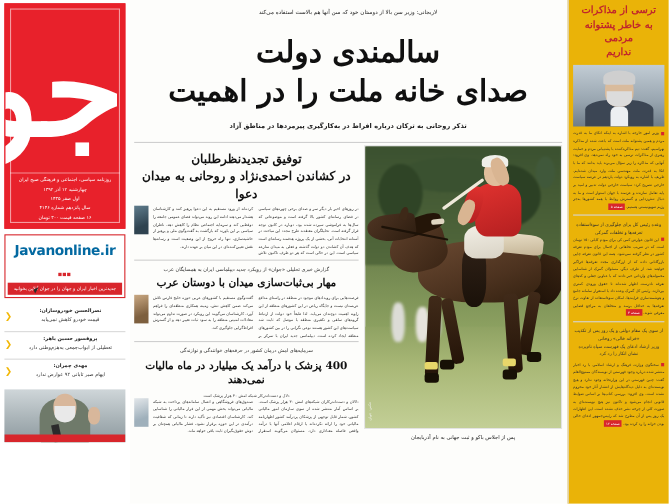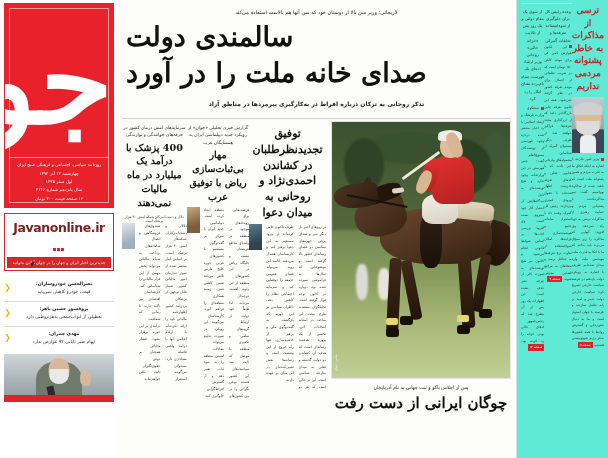--- a/index.html
+++ b/index.html
@@ -68,21 +68,21 @@
     border: 1px solid #d8262c;
     padding: 3px 2px 2px;
     text-align: center;
     position: relative;
     background: #fff;
   }
   .online-url {
     font-family: "DejaVu Sans", "Liberation Sans", sans-serif;
     font-weight: 700;
     font-size: 12.5px;
-    color: #7f1d1d;
+    color: #0369a1;
     letter-spacing: -0.4px;
     direction: ltr;
     display: inline-block;
   }
   .dots { display: inline-block; margin-right: 2px; }
   .dots i {
     display: inline-block; width: 3px; height: 3px;
     background: #d8262c; margin-left: 1px; border-radius: 0;
   }
   .online-sub {
@@ -158,41 +158,42 @@
     padding: 4px 5px 0 4px;
     display: flex; flex-direction: column;
     min-width: 0;
   }
   .top-kicker {
     text-align: center; font-size: 5.1px;
     line-height: 1.6; color: #1c1c1c;
     padding: 4px 2px 3px;
   }
   .main-head {
-    text-align: left;
+    text-align: center;
     font-family: "DejaVu Serif", "Liberation Serif", serif;
     font-weight: 700;
     color: #101010;
     font-size: 27px;
     line-height: 1.34;
     letter-spacing: -0.5px;
     padding: 0 4px;
+    margin-top: 11px;
   }
   .main-sub {
     text-align: center; font-size: 6px;
     line-height: 1.7; color: #1a1a1a;
     padding: 8px 6px 6px;
     font-weight: 700;
   }
   .rule { border-top: 1px solid #cfcfcf; margin: 2px 0; }
 
   .body-row { display: flex; flex-direction: row-reverse; flex: 1 1 auto; min-height: 0; gap: 5px; }
 
   
-  .mid-col { flex: 1 1 auto; min-width: 0; display: flex; flex-direction: row; }
+  .mid-col { flex: 1 1 auto; min-width: 0; display: flex; flex-direction: column; }
   .art { padding-top: 3px; }
   .art-kicker { font-size: 4.5px; line-height: 1.65; text-align: center; color: #2a2a2a; }
   .art-head {
     text-align: center;
     font-family: "DejaVu Serif", "Liberation Serif", serif;
     font-weight: 700; color: #111;
     font-size: 9.6px; line-height: 1.45;
     padding: 2px 2px 3px;
   }
   .art-head.big { font-size: 11px; }
@@ -394,22 +395,22 @@
     font-family: "DejaVu Serif", "Liberation Serif", serif;
     font-weight: 700; font-size: 15px; color: #0f0f0f;
     line-height: 1.3; padding: 1px 0 2px;
   }
 
   
   .left-col {
     width: 92px; flex: 0 0 92px;
     padding: 3px 4px 0 4px;
     border-left: 1px solid #dddddd;
-    display: flex; flex-direction: row;
-    background: #5eead4;
+    display: flex; flex-direction: column;
+    background: #eab308;
   }
   .lbox { padding-bottom: 4px; }
   .lbox + .lbox { border-top: 1px solid #d5d5d5; padding-top: 4px; }
   .l-kicker { font-size: 4.1px; line-height: 1.75; text-align: center; color: #2e2e2e; }
   .l-head {
     text-align: center;
     font-family: "DejaVu Serif", "Liberation Serif", serif;
     font-weight: 700; color: #c0262c;
     font-size: 9px; line-height: 1.4;
     padding: 1px 0 3px;
@@ -513,21 +514,21 @@
       <div class="sp-bar"></div>
     </div>
   </aside>
 
   <main class="center-col">
 
     <div class="top-kicker">لاریجانی: وزیر سن بالا از دوستان خود که سن آنها هم بالاست استفاده می‌کند</div>
 
     <h1 class="main-head">
       <span>سالمندی دولت</span><br>
-      <span>صدای خانه ملت را در آورد</span>
+      <span>صدای خانه ملت را در اهمیت</span>
     </h1>
 
     <div class="main-sub">تذکر روحانی به ترکان درباره افراط در به‌کارگیری پیرمردها در مناطق آزاد</div>
     <div class="rule"></div>
 
     <div class="body-row">
 
       <section class="mid-col">
 
         <article class="art">
@@ -538,21 +539,21 @@
               <div class="thumb t1"></div>
             </div>
             <div class="art-text">در روزهای اخیر بار دیگر سر و صدای برخی چهره‌های سیاسی در فضای رسانه‌ای کشور بالا گرفته است و موضوعاتی که سال‌ها به فراموشی سپرده شده بود، دوباره در کانون توجه قرار گرفته است. تحلیلگران معتقدند طرح مجدد این مباحث در آستانه انتخابات آتی، بخشی از یک پروژه هدفمند رسانه‌ای است که هدف آن کشاندن دو دولت گذشته و فعلی به میدان منازعه سیاسی است. این در حالی است که هر دو طرف تاکنون تلاش کرده‌اند از ورود مستقیم به این دعوا پرهیز کنند و کارشناسان هشدار می‌دهند ادامه این روند می‌تواند فضای عمومی جامعه را دوقطبی کند و سرمایه اجتماعی نظام را کاهش دهد. ناظران سیاسی بر این باورند که بازگشت به گفت‌وگوی ملی و پرهیز از حاشیه‌سازی، تنها راه خروج از این وضعیت است و رسانه‌ها نقش تعیین‌کننده‌ای در این میان بر عهده دارند.</div>
           </div>
         </article>
 
         <div class="rule"></div>
 
         <article class="art">
           <div class="art-kicker">گزارش خبری تحلیلی «جوان» از رویکرد جدید دیپلماسی ایران به همسایگان عرب</div>
-          <div class="art-head">مهار بی‌ثبات‌سازی ریاض با توفیق عرب</div>
+          <div class="art-head">مهار بی‌ثبات‌سازی میدان با دوستان عرب</div>
           <div class="art-body">
             <div class="thumb-strip">
               <div class="thumb t2"></div>
             </div>
             <div class="art-text">فرصت‌هایی برای رویدادهای موجود در منطقه در راستای مدافع عربستان نیست و جایگاه ریاض در این کشورهای منطقه از این زاویه اهمیت دوچندان می‌یابد. لذا طبعاً خود دولت از ارتباط گروه‌های سلفی و تکفیری منطقه با موصل که ثابت شد سیاست‌های این کشور هستند نوعی نگرانی را در بین کشورهای منطقه ایجاد کرده است. دیپلماسی جدید ایران با تمرکز بر گفت‌وگوی مستقیم با کشورهای عربی حوزه خلیج فارس تلاش می‌کند ضمن کاهش تنش، زمینه همکاری منطقه‌ای را فراهم آورد. کارشناسان می‌گویند این رویکرد در صورت تداوم می‌تواند معادلات امنیتی منطقه را به سود ثبات تغییر دهد و از گسترش افراط‌گرایی جلوگیری کند.</div>
           </div>
         </article>
 
         <div class="rule"></div>
 
@@ -604,21 +605,20 @@
             <div class="rider-forearm"></div>
             <div class="mallet"></div>
             <div class="mallet-head"></div>
             <div class="rider-head"></div>
             <div class="rider-cap"></div>
             <div class="rider-uparm"></div>
           </div>
           <div class="photo-credit">عکس: جوان</div>
         </div>
         <div class="cap-kicker">پس از اجلاس باکو و ثبت جهانی به نام آذربایجان</div>
-        <div class="cap-head">چوگان ایرانی از دست رفت</div>
       </section>
 
     </div>
   </main>
 
   <aside class="left-col">
 
     <div class="lbox">
       <div class="l-head" style="white-space:pre-line">ترسی از مذاکرات
 به خاطر پشتوانه مردمی

